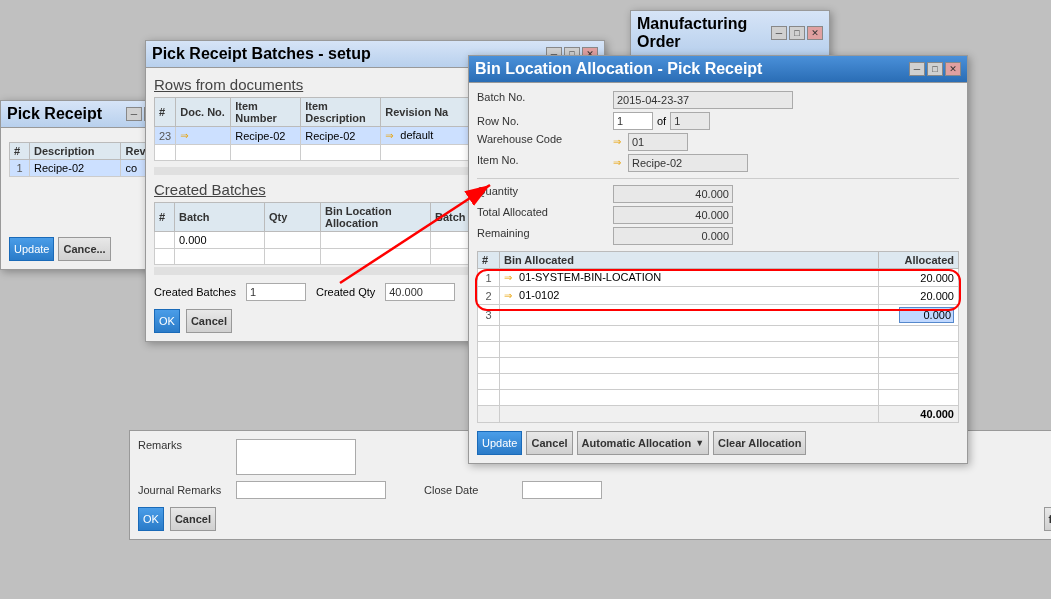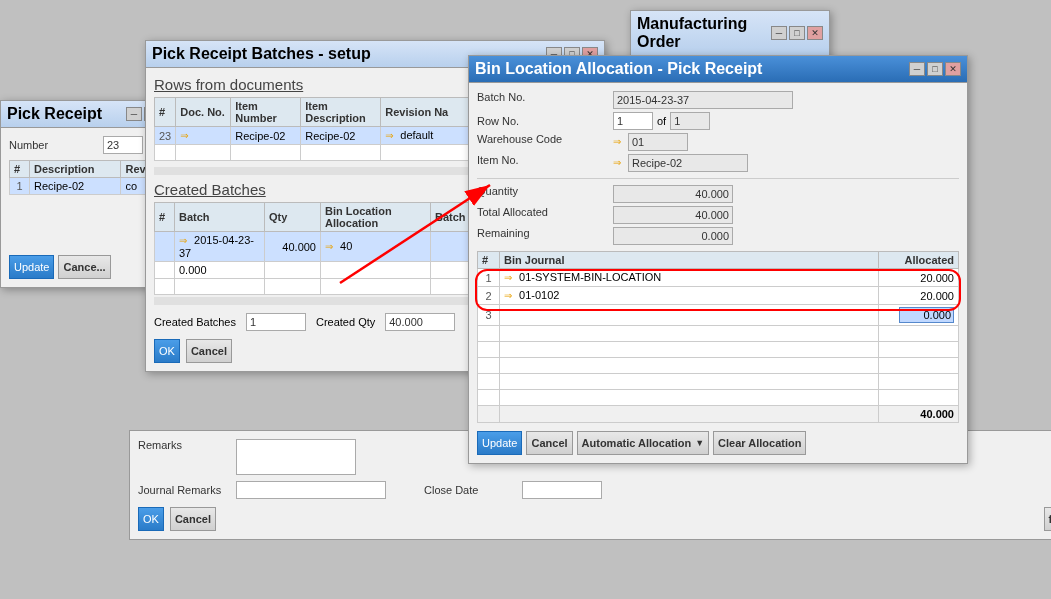--- a/index.html
+++ b/index.html
@@ -245,24 +245,20 @@
 <div class="window pick-receipt-bg">
   <div class="title-bar">
     <span class="title-text">Pick Receipt</span>
     <div class="title-buttons">
       <div class="title-btn">─</div>
       <div class="title-btn">□</div>
       <div class="title-btn close">✕</div>
     </div>
   </div>
   <div class="window-content">
-    <div class="field-row">
-      <span class="field-label">Number</span>
-      <input class="field-input" value="23" style="width: 40px;">
-    </div>
     <div style="margin-top:6px;">
       <table class="data-table">
         <thead>
           <tr>
             <th>#</th>
             <th>Description</th>
             <th>Revisi</th>
           </tr>
         </thead>
         <tbody>
@@ -326,27 +322,20 @@
       <thead>
         <tr>
           <th style="width:20px;">#</th>
           <th style="width:90px;">Batch</th>
           <th style="width:56px;">Qty</th>
           <th style="width:110px;">Bin Location Allocation</th>
           <th>Batch Attribu</th>
         </tr>
       </thead>
       <tbody>
-        <tr class="selected">
-          <td class="number-col"></td>
-          <td><span class="arrow-icon">⇒</span> 2015-04-23-37</td>
-          <td class="qty-col">40.000</td>
-          <td><span class="arrow-icon">⇒</span> 40</td>
-          <td></td>
-        </tr>
         <tr class="empty">
           <td></td>
           <td>0.000</td>
           <td></td>
           <td></td>
           <td></td>
         </tr>
         <tr class="empty">
           <td></td>
           <td></td>
@@ -417,21 +406,21 @@
 
       <span class="field-label">Remaining</span>
       <input class="field-input readonly" value="0.000" style="width: 120px; text-align: right;">
     </div>
 
     <div style="position:relative;">
       <table class="data-table" style="width:100%;">
         <thead>
           <tr>
             <th style="width:22px;">#</th>
-            <th>Bin Journal</th>
+            <th>Bin Allocated</th>
             <th style="width:80px; text-align:right;">Allocated</th>
           </tr>
         </thead>
         <tbody>
           <tr>
             <td class="number-col">1</td>
             <td>
               <span class="arrow-icon">⇒</span>
               01-SYSTEM-BIN-LOCATION
             </td>

